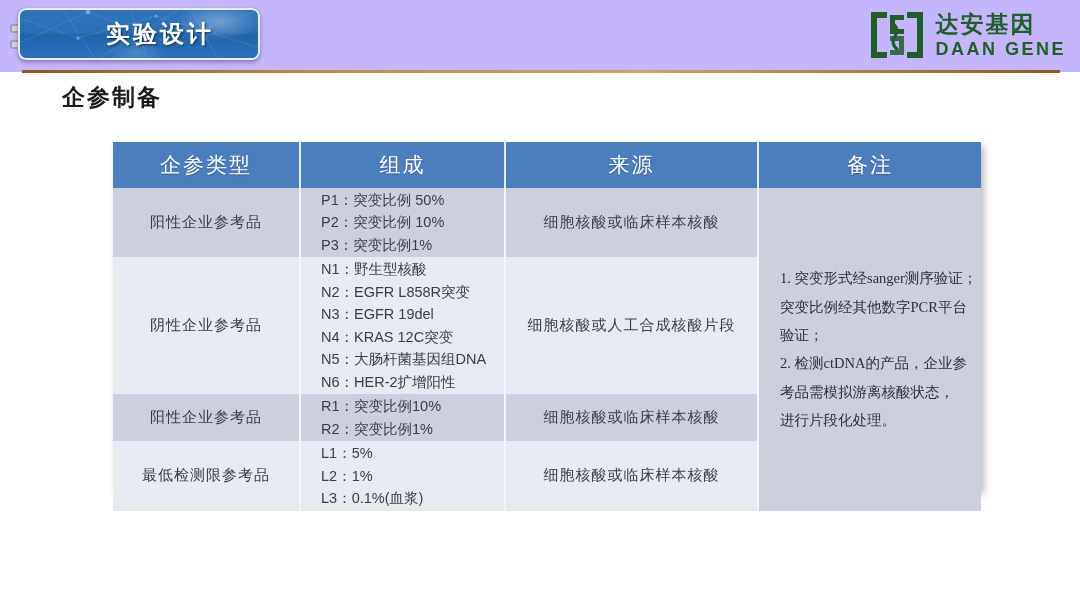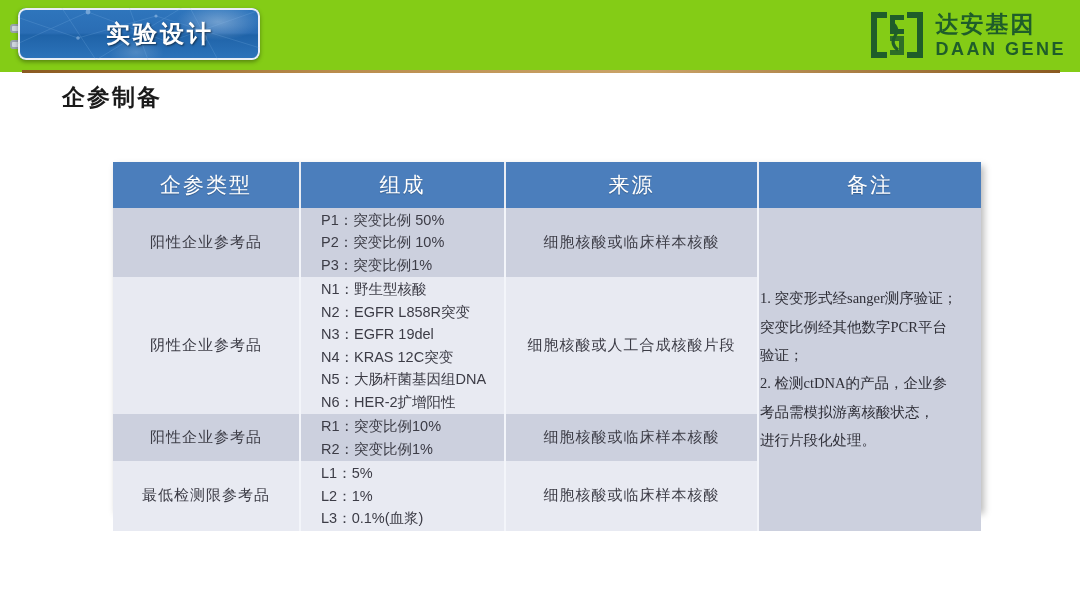--- a/index.html
+++ b/index.html
@@ -3,21 +3,21 @@
 <meta charset="utf-8">
 <style>
   html,body{margin:0;padding:0;}
   body{
     width:1080px;height:608px;
     background:#ffffff;
     font-family:"Liberation Sans","DejaVu Sans",sans-serif;
     overflow:hidden;position:relative;
   }
   
-  #header{position:absolute;left:0;top:0;width:1080px;height:72px;background:#84cc16;}
+  #header{position:absolute;left:0;top:0;width:1080px;height:72px;background:#c4b5fd;}
 
   #banner-wrap{position:absolute;left:10px;top:8px;width:250px;height:52px;}
   #banner{
     position:absolute;left:8px;top:0;width:242px;height:52px;
     border-radius:8px;
     background:
       radial-gradient(ellipse 60px 26px at 200px 14px, rgba(255,255,255,.32), rgba(255,255,255,0) 70%),
       radial-gradient(ellipse 40px 20px at 118px 44px, rgba(255,255,255,.18), rgba(255,255,255,0) 70%),
       linear-gradient(180deg,#2f76bd 0%,#2a6db4 48%,#1f63a8 52%,#2d74bb 100%);
     box-shadow:0 2px 4px rgba(0,0,0,.35), inset 0 0 0 2px #e9eef5;
@@ -42,21 +42,21 @@
   #logo{position:absolute;right:14px;top:6px;height:58px;display:flex;align-items:center;gap:10px;}
   #logo-mark{width:56px;height:50px;}
   #logo-txt{display:flex;flex-direction:column;justify-content:center;line-height:1;}
   #logo-cn{color:#1f5d2a;font-size:23px;font-weight:bold;letter-spacing:2px;}
   #logo-en{color:#1f5d2a;font-size:18px;font-weight:bold;letter-spacing:2.5px;margin-top:4px;}
 
   
   #page-title{position:absolute;left:62px;top:82px;font-size:23px;font-weight:bold;color:#1a1a1a;letter-spacing:2px;}
 
   
-  #table-wrap{position:absolute;left:113px;top:162px;width:868px;height:348px;
+  #table-wrap{position:absolute;left:113px;top:142px;width:868px;height:348px;
      box-shadow:3px 4px 7px rgba(0,0,0,.28);background:#0ea5e9;}
   table{border-collapse:collapse;width:868px;height:348px;table-layout:fixed;}
   col.c1{width:187px;} col.c2{width:205px;} col.c3{width:253px;} col.c4{width:223px;}
 
   thead th{
     height:44px;background:#4b7ebc;color:#ffffff;
     font-size:21px;font-weight:normal;letter-spacing:2px;text-align:center;
     border-right:2px solid #e9edf4;
     font-family:"Liberation Serif","DejaVu Serif",serif;
     text-shadow:0 1px 1px rgba(0,0,0,.25);
@@ -70,21 +70,21 @@
   }
   tbody td:last-child{border-right:none;}
   tr.dark td{background:#ccd0de;}
   tr.light td{background:#e8eaf2;}
   td.remark{background:#ccd0de !important;border-left:2px solid #f3f5fa;}
 
   .c-type{text-align:center;font-size:15px;letter-spacing:1px;}
   .c-src{text-align:center;font-size:15px;letter-spacing:1px;}
   .c-comp{padding-left:20px;font-size:14.5px;line-height:1.55;font-family:"Liberation Sans","DejaVu Sans",sans-serif;}
   .c-comp div{white-space:nowrap;}
-  .remark-body{padding:0 0;font-size:14.5px;line-height:1.95;color:#2f2f38;}
+  .remark-body{padding:0 20px;font-size:14.5px;line-height:1.95;color:#2f2f38;}
   .remark-body div{white-space:nowrap;}
 </style>
 </head>
 <body>
 
 <div id="header">
 
   <div id="banner-wrap">
     <div class="ring r1"></div>
     <div class="ring r2"></div>

